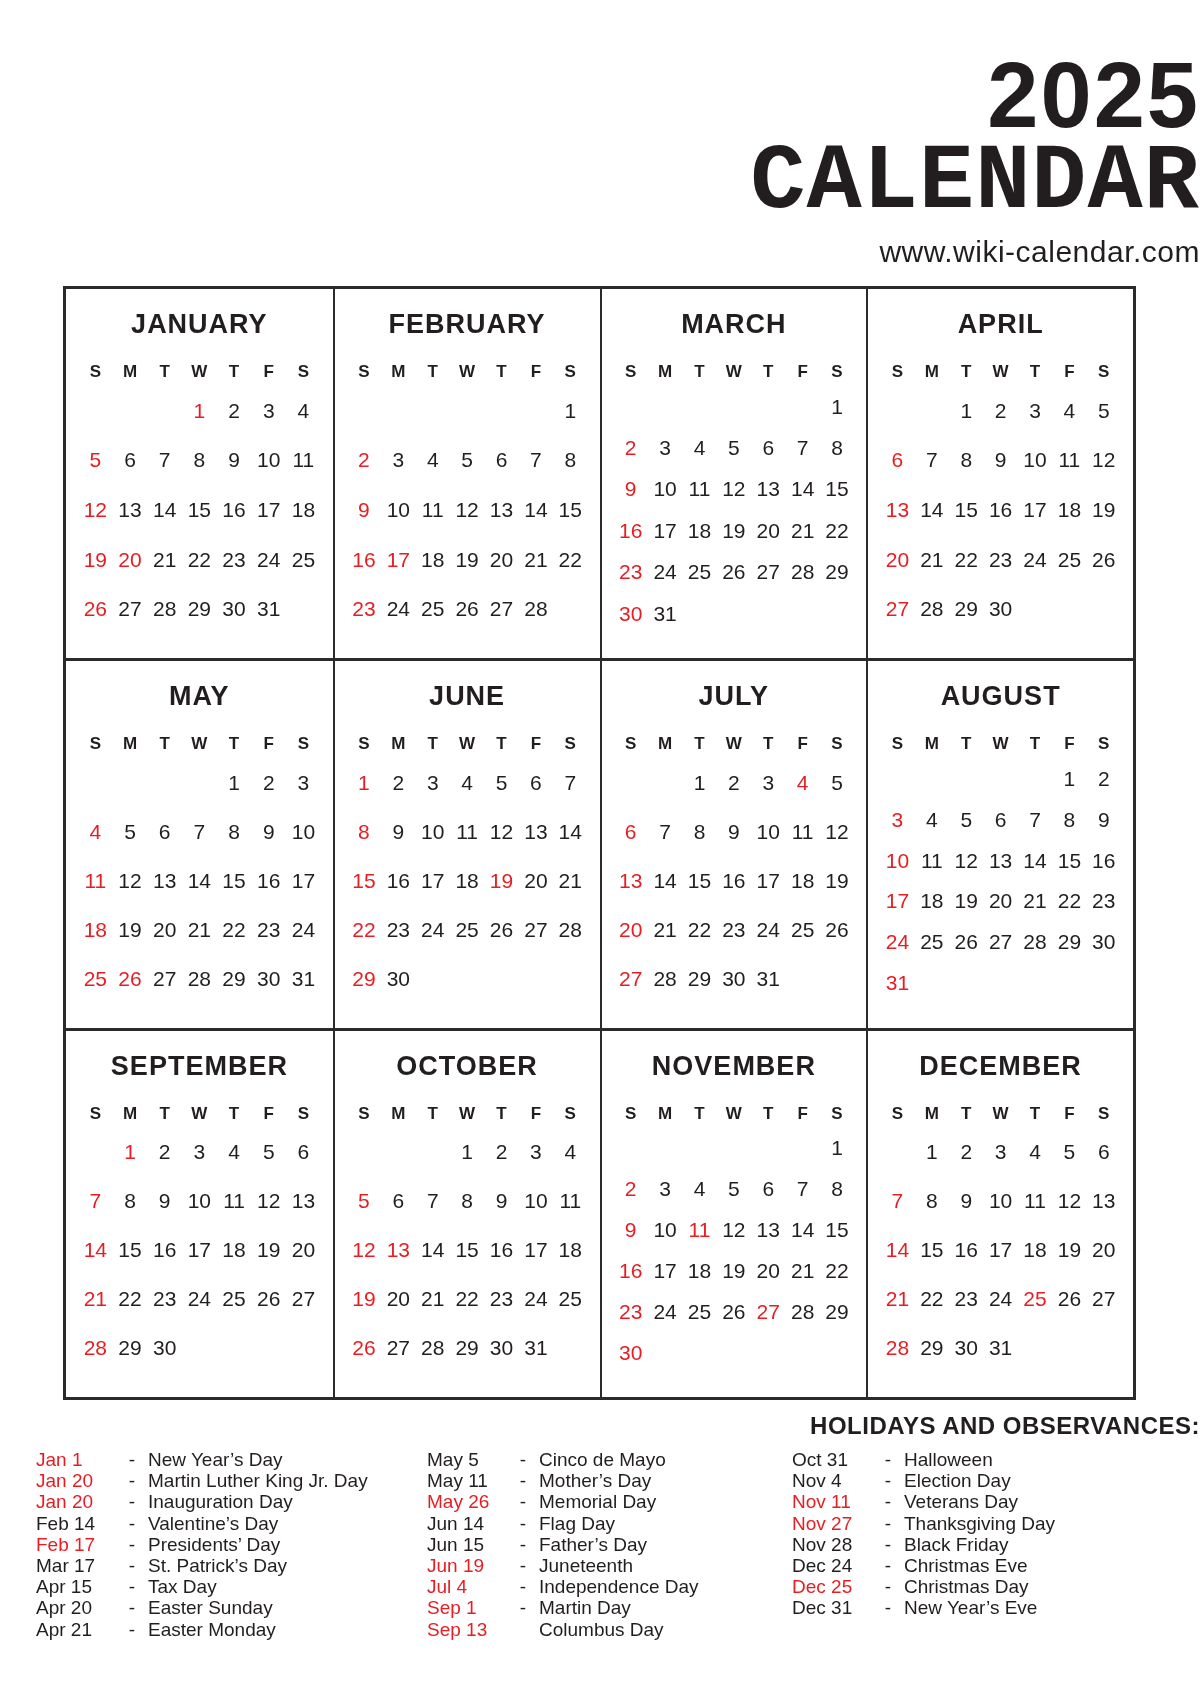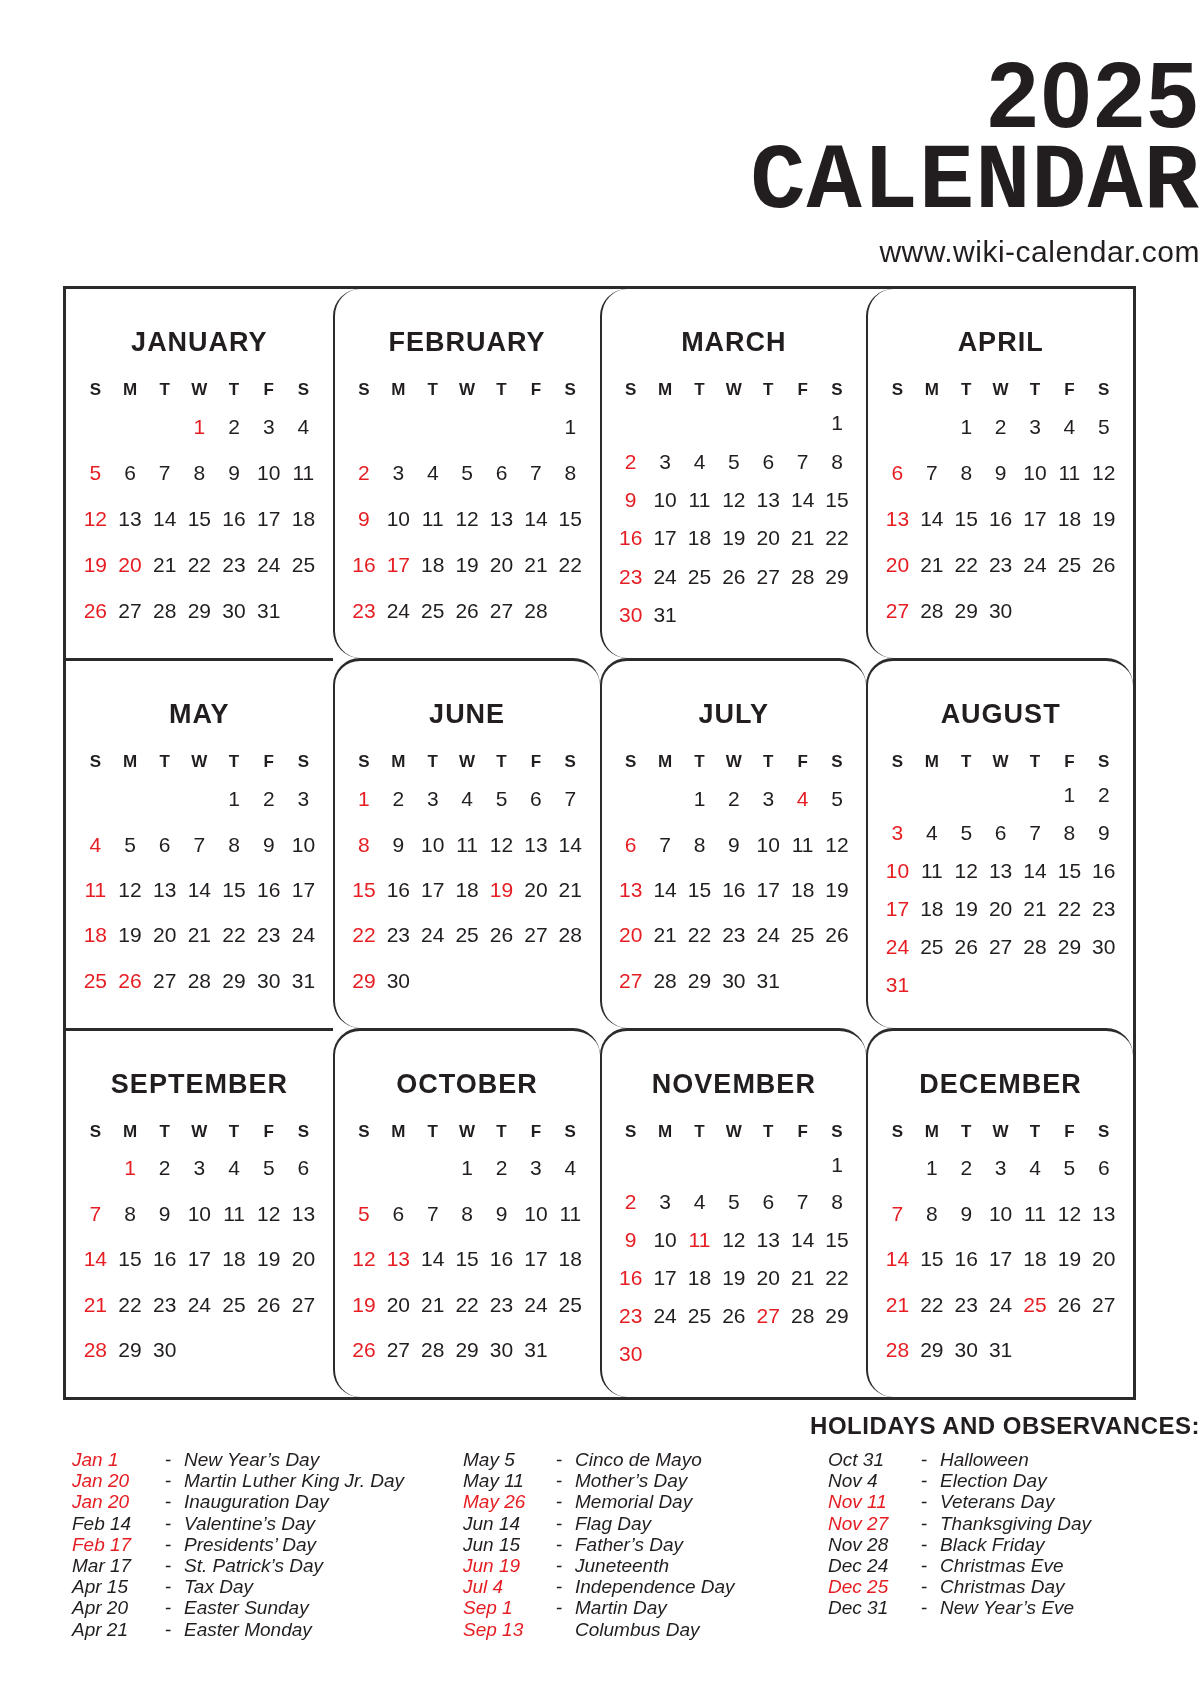--- a/index.html
+++ b/index.html
@@ -19,35 +19,35 @@
   .site-url{font-size:30px;font-weight:400;margin-top:8px;letter-spacing:.5px;}
 
   
   .year-grid{
     position:absolute;left:63px;top:286px;width:1073px;height:1114px;
     border:3px solid var(--border);
     display:grid;grid-template-columns:repeat(4,1fr);grid-template-rows:repeat(3,1fr);
     background:#fff;
   }
   .month{display:flex;flex-direction:column;padding:16px 12px 24px;}
-  .month:not(:nth-child(4n+1)){border-left:2px solid var(--border);border-radius:27px;}
+  .month:not(:nth-child(4n+1)){border-left:2px solid var(--border);}
   .month:nth-child(n+5){border-top:3px solid var(--border);justify-content:center;}
-  .month-name{text-align:center;font-size:27px;font-weight:700;letter-spacing:1px;margin-top:22px;}
+  .month-name{text-align:center;font-size:27px;font-weight:700;letter-spacing:1px;margin-top:4px;}
   .dow-row{display:grid;grid-template-columns:repeat(7,1fr);margin-top:22px;
     font-size:17px;font-weight:700;text-align:center;}
   .weeks{flex:1;display:flex;flex-direction:column;justify-content:space-around;margin-top:4px;}
   .week{display:grid;grid-template-columns:repeat(7,1fr);text-align:center;
     font-size:21px;font-weight:400;}
   .day{display:block;}
   .red{color:var(--red);}
 
   
   .holidays{position:absolute;left:0;top:1412px;width:1200px;}
   .holidays-heading{text-align:right;font-size:24px;font-weight:700;letter-spacing:.5px;}
-  .hol-cols{display:flex;align-items:flex-start;padding-left:72px;margin-top:9px;font-style:italic;}
+  .hol-cols{display:flex;align-items:flex-start;padding-left:36px;margin-top:9px;}
   .hcol{display:flex;flex-direction:column;}
   .hcol-1{width:391px;}
   .hcol-2{width:365px;}
   .hcol-3{flex:1;}
   .hentry{display:grid;grid-template-columns:80px 32px auto;font-size:19px;line-height:21.2px;}
   .hdate{white-space:nowrap;}
   .hdash{text-align:center;}
   .hname{white-space:nowrap;}
 </style>
 </head>

